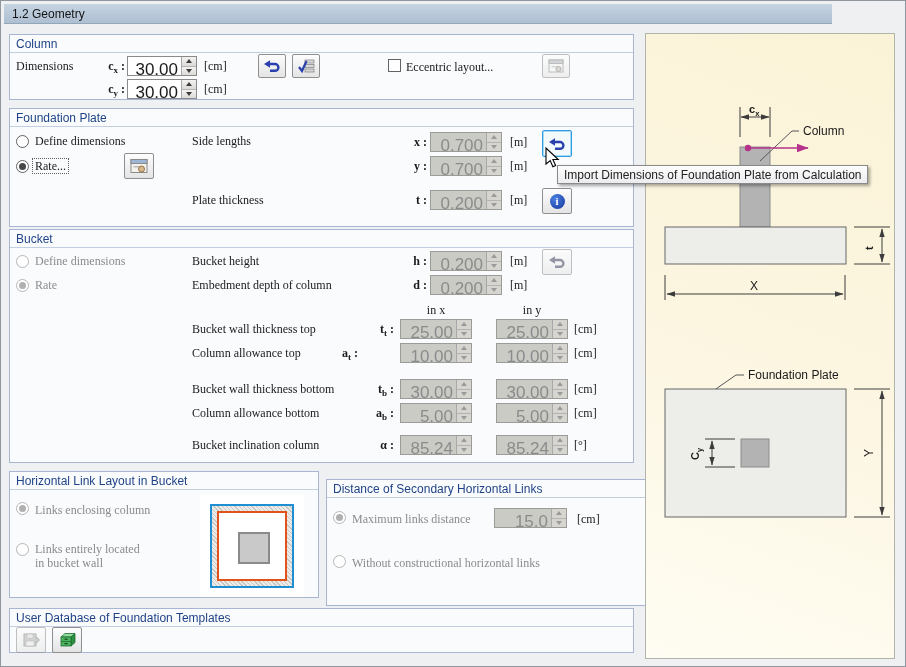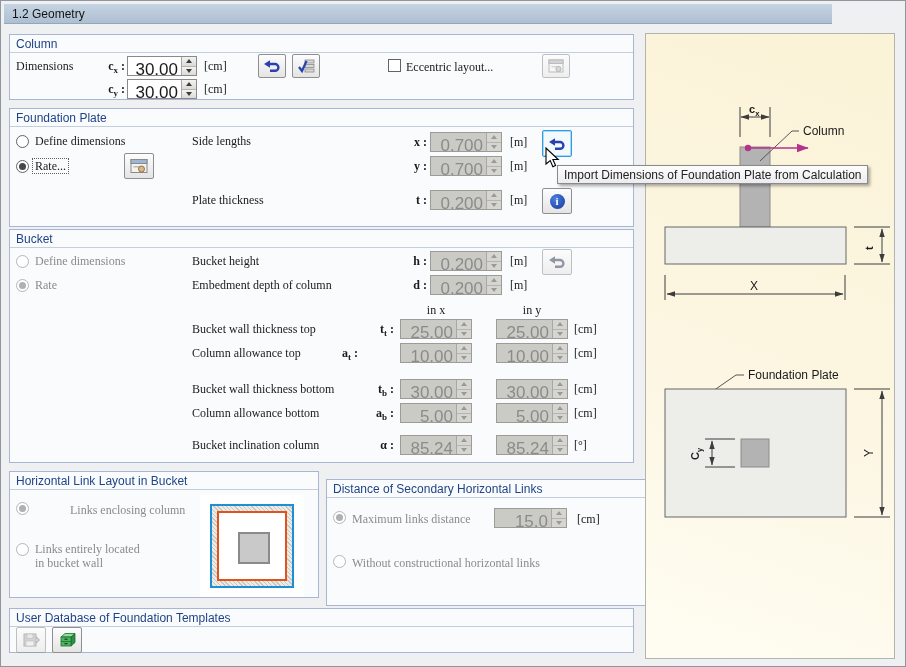--- a/index.html
+++ b/index.html
@@ -371,21 +371,21 @@
             <span class="t-dn"></span>
           </div>
         </div>
       </div>
     <div class="abs unit" style="left:564px;top:208px;">[°]</div>
   </div>
 
   <div class="grp" style="left:8px;top:470px;width:310px;height:127px;">
     <div class="hdr">Horizontal Link Layout in Bucket</div>
     <span class="radio dis sel" style="left:6px;top:30px;"></span>
-    <div class="abs txt dis-t" style="left:25px;top:31px;margin-left:35px;">Links enclosing column</div>
+    <div class="abs txt dis-t" style="left:25px;top:31px;">Links enclosing column</div>
     <span class="radio dis" style="left:6px;top:71px;"></span>
     <div class="abs txt dis-t" style="left:25px;top:70px;">Links entirely located</div>
     <div class="abs txt dis-t" style="left:25px;top:84px;">in bucket wall</div>
     <div class="sq-img">
       <div class="sq-blue">
         <div class="sq-orange">
           <div class="sq-gray"></div>
         </div>
       </div>
     </div>

